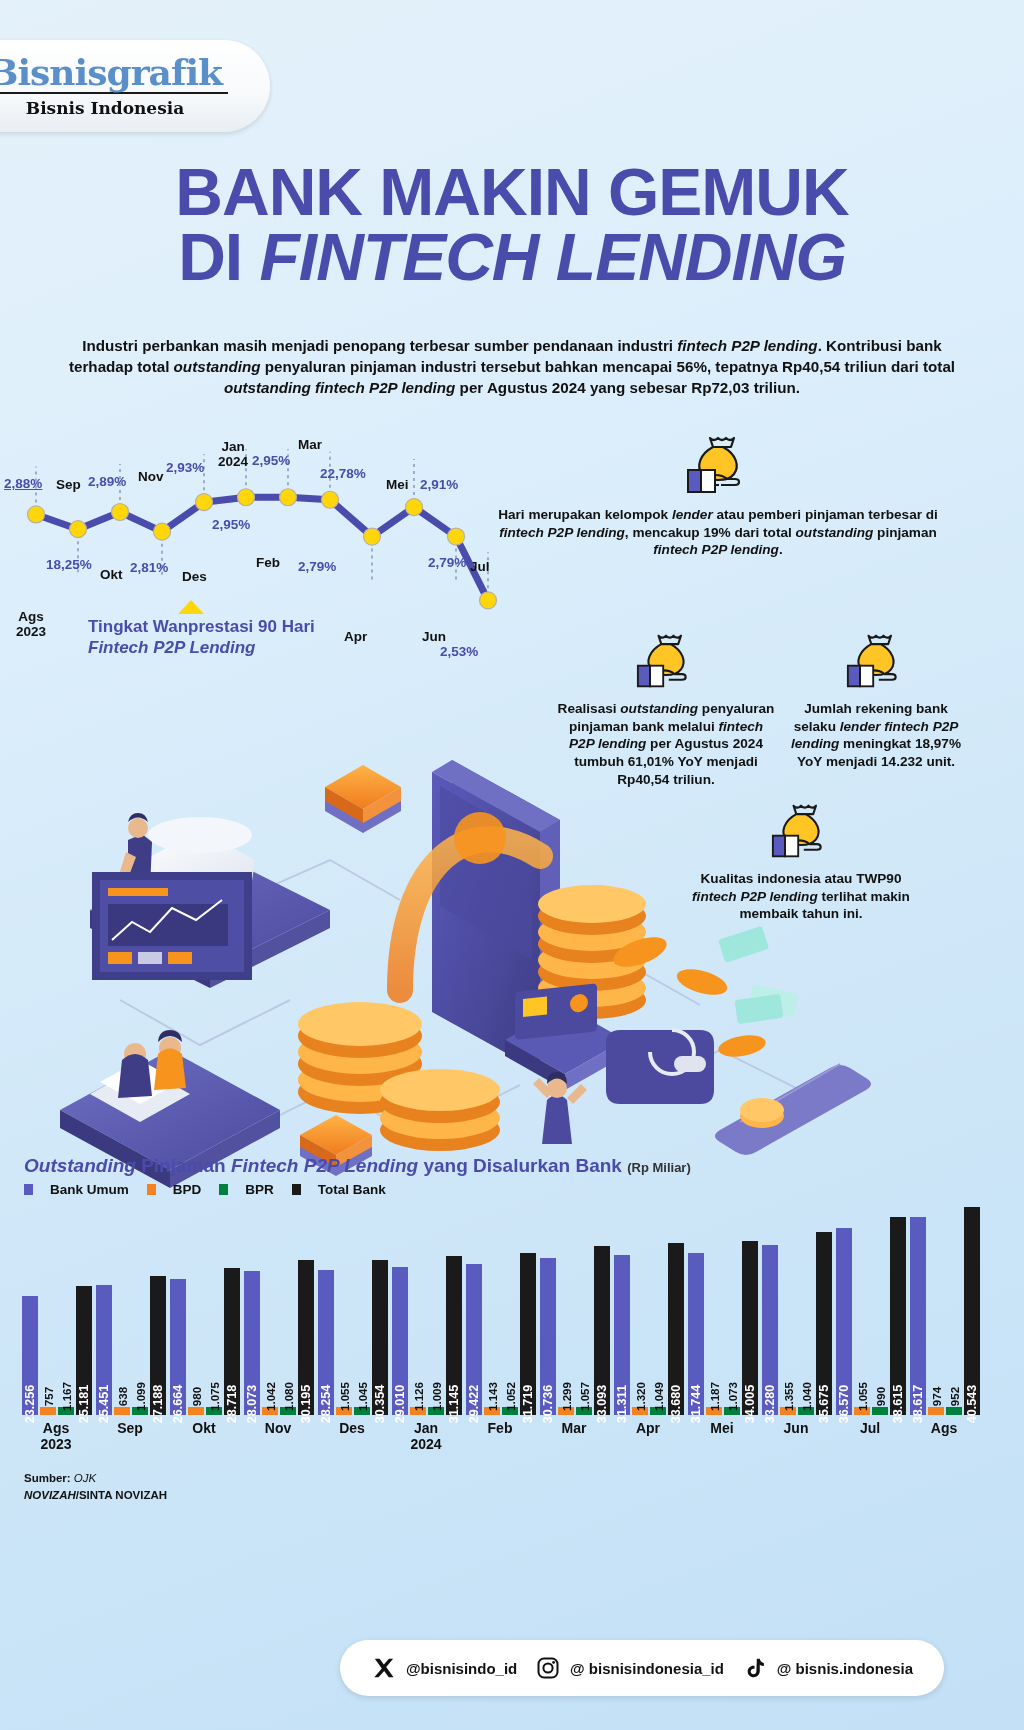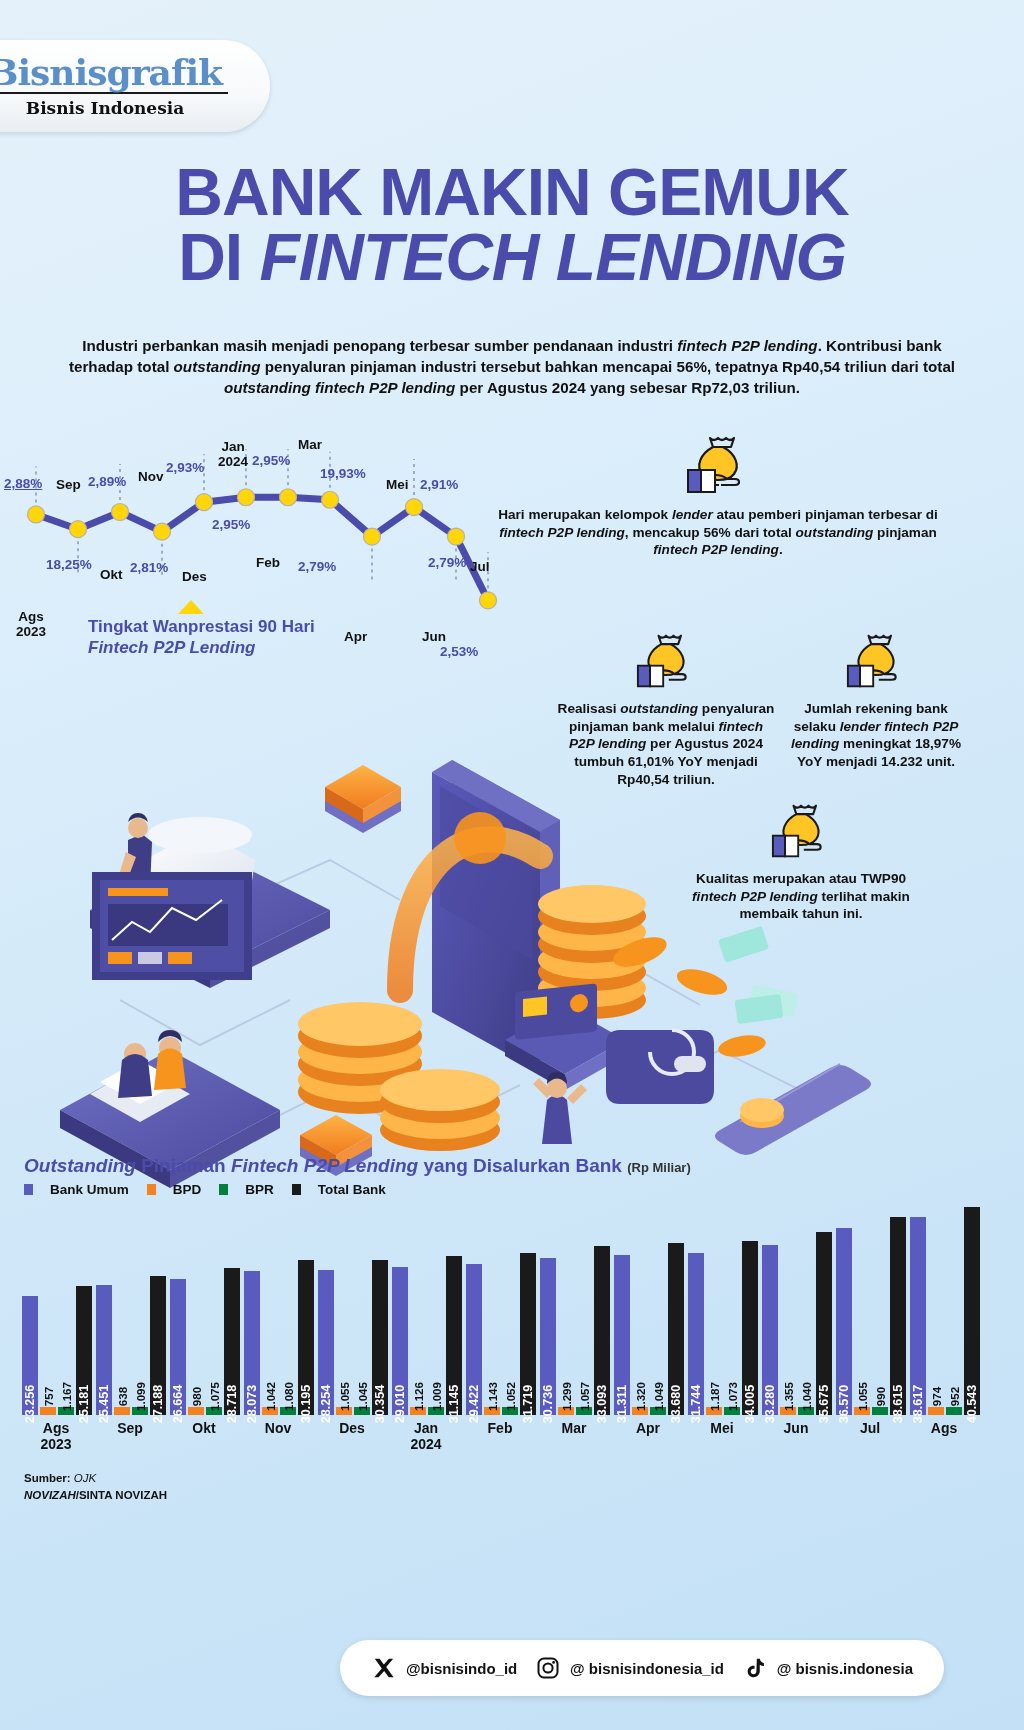--- a/index.html
+++ b/index.html
@@ -129,21 +129,21 @@
       <line x1="488" x2="488" y1="168.36363636363646" y2="132.36363636363646" stroke="#8d9bbf" stroke-width="1.6" stroke-dasharray="3,4"></line>
       <circle cx="488" cy="180.36363636363646" r="8.5" fill="#ffd60a" stroke="#b9b0a0" stroke-width="1.2"></circle>
     </svg>
 <div class="lc-val" style="left: 4px; top: 56.4545px; text-decoration: underline;">2,88%</div>
     <div class="lc-val" style="left: 46px; top: 137.182px;">18,25%</div>
     <div class="lc-val" style="left: 88px; top: 54px;">2,89%</div>
     <div class="lc-val" style="left: 130px; top: 139.636px;">2,81%</div>
     <div class="lc-val" style="left: 166px; top: 40.1818px;">2,93%</div>
     <div class="lc-val" style="left: 212px; top: 97.2727px;">2,95%</div>
     <div class="lc-val" style="left: 252px; top: 33.2727px;">2,95%</div>
-    <div class="lc-val" style="left: 320px; top: 45.7273px;">19,93%</div>
+    <div class="lc-val" style="left: 320px; top: 45.7273px;">22,78%</div>
     <div class="lc-val" style="left: 298px; top: 138.545px;">2,79%</div>
     <div class="lc-val" style="left: 420px; top: 57.0909px;">2,91%</div>
     <div class="lc-val" style="left: 428px; top: 134.545px;">2,79%</div>
     <div class="lc-val" style="left: 440px; top: 224.364px;">2,53%</div>
     <div class="lc-mon" style="left: 16px; top: 190px;">Ags<br>2023</div>
     <div class="lc-mon" style="left: 56px; top: 58px;">Sep</div>
     <div class="lc-mon" style="left: 100px; top: 148px;">Okt</div>
     <div class="lc-mon" style="left: 138px; top: 50px;">Nov</div>
     <div class="lc-mon" style="left: 182px; top: 150px;">Des</div>
     <div class="lc-mon" style="left: 218px; top: 20px;">Jan<br>2024</div>
@@ -159,21 +159,21 @@
 
 <div class="callout" id="co0" style="left:492px; top:432px; width:452px;">
   <svg class="bagicon" width="64" height="66" viewBox="0 0 64 66">
     <path d="M24 6 q4 4 8 0 q4 4 8 0 q4 4 8 0 l-3 9 h-18 z" fill="none" stroke="#1a1a1a" stroke-width="2.2" stroke-linejoin="round"></path>
     <path d="M27 15 C14 22 10 34 16 42 C22 50 42 50 48 42 C54 34 50 22 37 15 Z" fill="#ffc524" stroke="#1a1a1a" stroke-width="2.2"></path>
     <rect x="2" y="38" width="13" height="22" fill="#5a5bbf" stroke="#1a1a1a" stroke-width="2"></rect>
     <path d="M15 43 h14 q8 0 12 4 h8 q4 0 4 3 t-4 3 h-14" fill="none" stroke="#1a1a1a" stroke-width="2.2" stroke-linejoin="round"></path>
     <path d="M15 53 h18" fill="none" stroke="#1a1a1a" stroke-width="2"></path>
     <rect x="15" y="38" width="14" height="22" fill="#fff" stroke="#1a1a1a" stroke-width="2"></rect>
   </svg>
-  <span>Hari merupakan kelompok </span><i>lender</i><span> atau pemberi pinjaman terbesar di </span><i>fintech P2P lending</i><span>, mencakup 56% dari total </span><i>outstanding</i><span> pinjaman </span><i>fintech P2P lending</i><span>.</span>
+  <span>Hari merupakan kelompok </span><i>lender</i><span> atau pemberi pinjaman terbesar di </span><i>fintech P2P lending</i><span>, mencakup 19% dari total </span><i>outstanding</i><span> pinjaman </span><i>fintech P2P lending</i><span>.</span>
 </div>
 
 <div class="callout" id="co1" style="left:556px; top:630px; width:220px;">
   <svg class="bagicon" width="60" height="62" viewBox="0 0 64 66">
     <path d="M24 6 q4 4 8 0 q4 4 8 0 q4 4 8 0 l-3 9 h-18 z" fill="none" stroke="#1a1a1a" stroke-width="2.2" stroke-linejoin="round"></path>
     <path d="M27 15 C14 22 10 34 16 42 C22 50 42 50 48 42 C54 34 50 22 37 15 Z" fill="#ffc524" stroke="#1a1a1a" stroke-width="2.2"></path>
     <rect x="2" y="38" width="13" height="22" fill="#5a5bbf" stroke="#1a1a1a" stroke-width="2"></rect>
     <path d="M15 43 h14 q8 0 12 4 h8 q4 0 4 3 t-4 3 h-14" fill="none" stroke="#1a1a1a" stroke-width="2.2" stroke-linejoin="round"></path>
     <rect x="15" y="38" width="14" height="22" fill="#fff" stroke="#1a1a1a" stroke-width="2"></rect>
   </svg>
@@ -192,21 +192,21 @@
 </div>
 
 <div class="callout" id="co3" style="left:686px; top:800px; width:230px;">
   <svg class="bagicon" width="60" height="62" viewBox="0 0 64 66">
     <path d="M24 6 q4 4 8 0 q4 4 8 0 q4 4 8 0 l-3 9 h-18 z" fill="none" stroke="#1a1a1a" stroke-width="2.2" stroke-linejoin="round"></path>
     <path d="M27 15 C14 22 10 34 16 42 C22 50 42 50 48 42 C54 34 50 22 37 15 Z" fill="#ffc524" stroke="#1a1a1a" stroke-width="2.2"></path>
     <rect x="2" y="38" width="13" height="22" fill="#5a5bbf" stroke="#1a1a1a" stroke-width="2"></rect>
     <path d="M15 43 h14 q8 0 12 4 h8 q4 0 4 3 t-4 3 h-14" fill="none" stroke="#1a1a1a" stroke-width="2.2" stroke-linejoin="round"></path>
     <rect x="15" y="38" width="14" height="22" fill="#fff" stroke="#1a1a1a" stroke-width="2"></rect>
   </svg>
-  <span>Kualitas merupakan atau TWP90 </span><i>fintech P2P lending</i><span> terlihat makin membaik tahun ini.</span>
+  <span>Kualitas indonesia atau TWP90 </span><i>fintech P2P lending</i><span> terlihat makin membaik tahun ini.</span>
 </div>
 
 <svg id="illo" viewBox="0 0 1024 560">
   <defs>
     <linearGradient id="gpur" x1="0" y1="0" x2="1" y2="1">
       <stop offset="0" stop-color="#6f6fc4"></stop>
         <stop offset="1" stop-color="#4b4a9e"></stop>
     </linearGradient>
     <linearGradient id="gor" x1="0" y1="0" x2="0" y2="1">
       <stop offset="0" stop-color="#ffb347"></stop>

